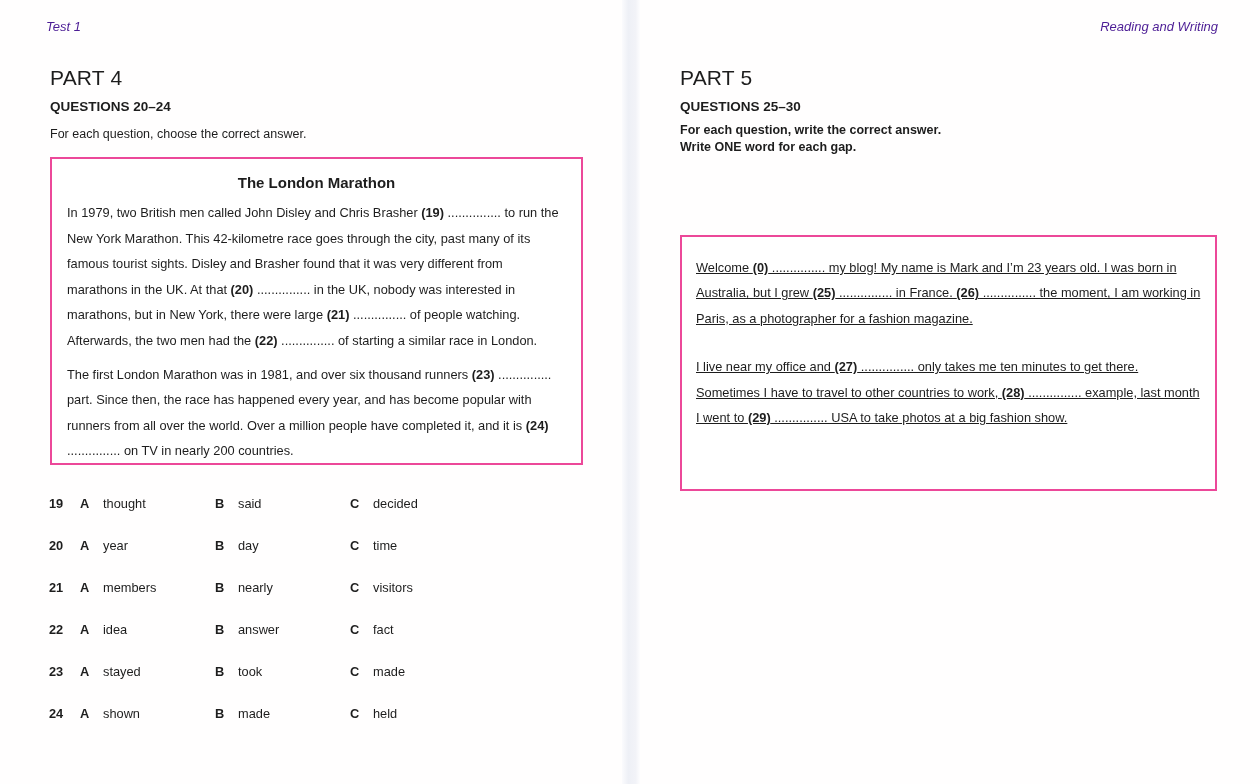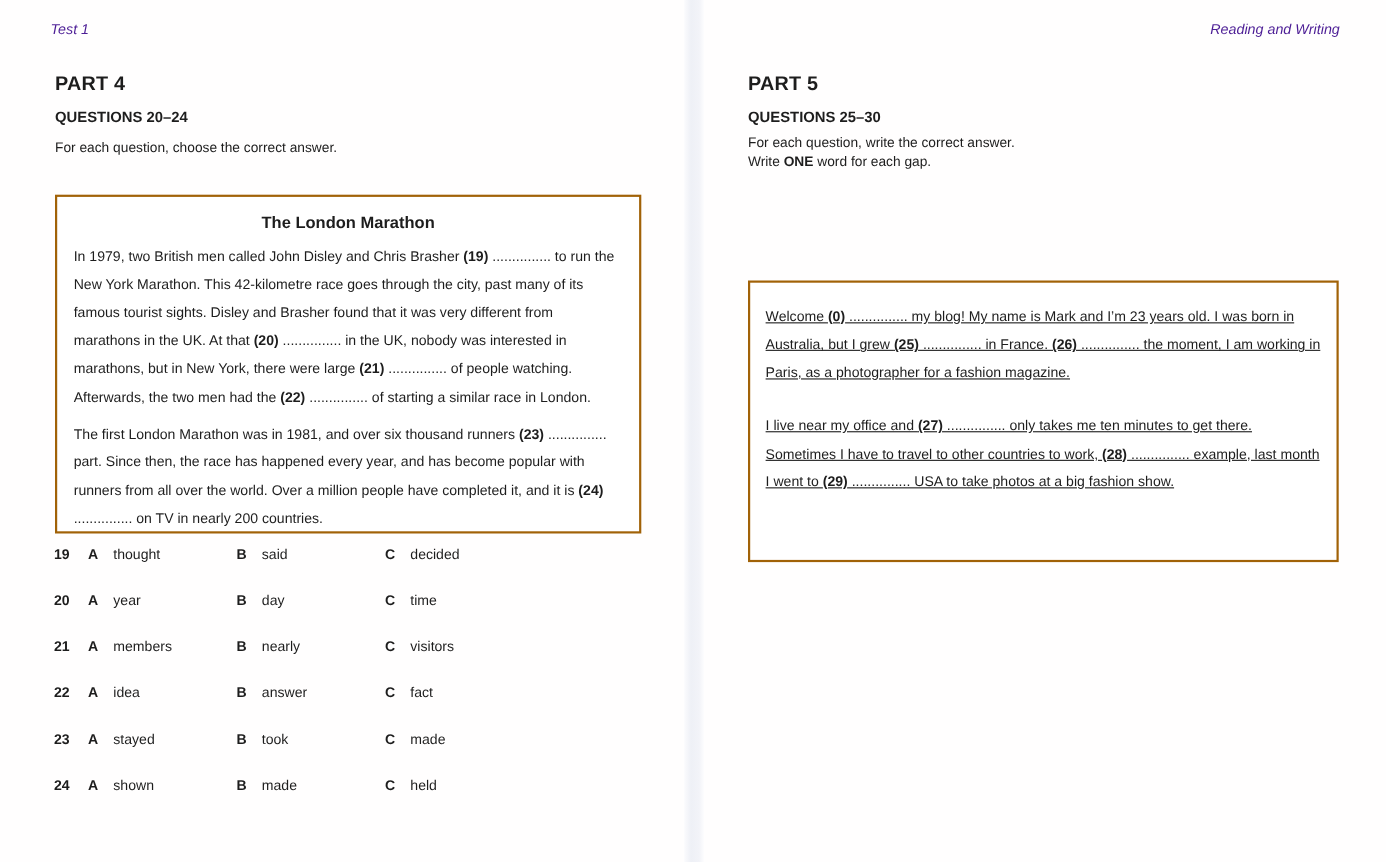--- a/index.html
+++ b/index.html
@@ -11,29 +11,29 @@
   .page { position:absolute; top:0; height:784px; background:#fffefe; }
   .page-left  { left:0;   width:622px; }
   .page-right { left:640px; width:620px; }
   .gutter {
     position:absolute; left:622px; top:0; width:18px; height:784px;
     background:linear-gradient(90deg,#fbfbfd 0%,#eef0f6 35%,#f2f3f8 75%,#fdfdfe 100%);
   }
   .running-head { position:absolute; top:19px; font-style:italic; font-size:13px; color:#4c1d95; }
   .rh-left  { left:46px; }
   .rh-right { right:42px; }
-  .part-heading { position:absolute; font-size:18px; font-weight:bold; letter-spacing:.2px; }
+  .part-heading { position:absolute; font-size:21px; font-weight:normal; letter-spacing:.2px; }
   .questions-heading { position:absolute; font-size:13.5px; font-weight:bold; }
   .pl-part { left:50px; top:66px; } .pl-q { left:50px; top:99px; }
   .pr-part { left:40px; top:66px; } .pr-q { left:40px; top:99px; }
   .instruction { position:absolute; font-size:12.5px; line-height:16.5px; }
   .pl-instr { left:50px; top:126px; }
-  .pr-instr { left:40px; top:122px; }
+  .pr-instr { left:40px; top:122px;font-weight:bold; }
   .passage-box {
-    position:absolute; border:2px solid #a16207; background:#fff;margin-top:20px;
+    position:absolute; border:2px solid #ec4899; background:#fff;
   }
   .pl-box { left:50px; top:157px; width:533px; height:308px; padding:8px 15px 0; }
   .pr-box { left:40px; top:235px; width:537px; height:256px; padding:16px 14px 0;text-decoration:underline; }
   .passage-title { text-align:center; font-weight:bold; font-size:15px; margin:7px 0 9px; }
   .passage-para { font-size:12.8px; line-height:25.6px; text-align:left; }
   .pl-box .passage-para + .passage-para { margin-top:8px; }
   .pr-box .passage-para { line-height:25.4px; }
   .pr-box .passage-para:first-child { margin-top:2px; }
   .pr-box .passage-para + .passage-para { margin-top:23px; }
   .passage-para b { font-weight:bold; }

